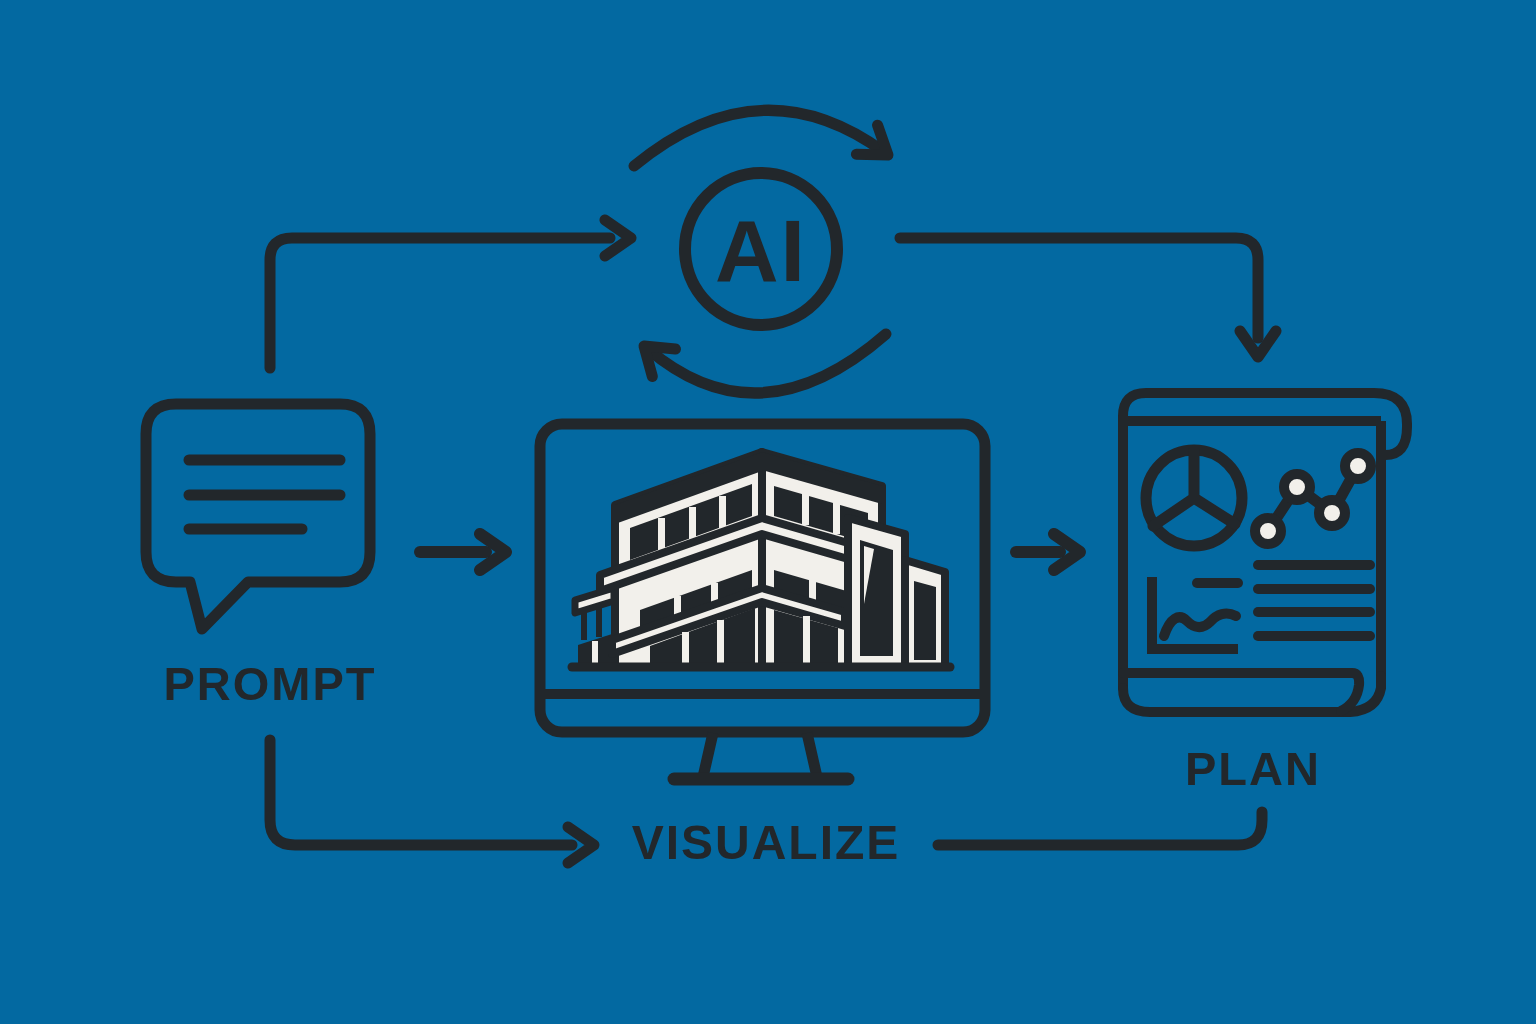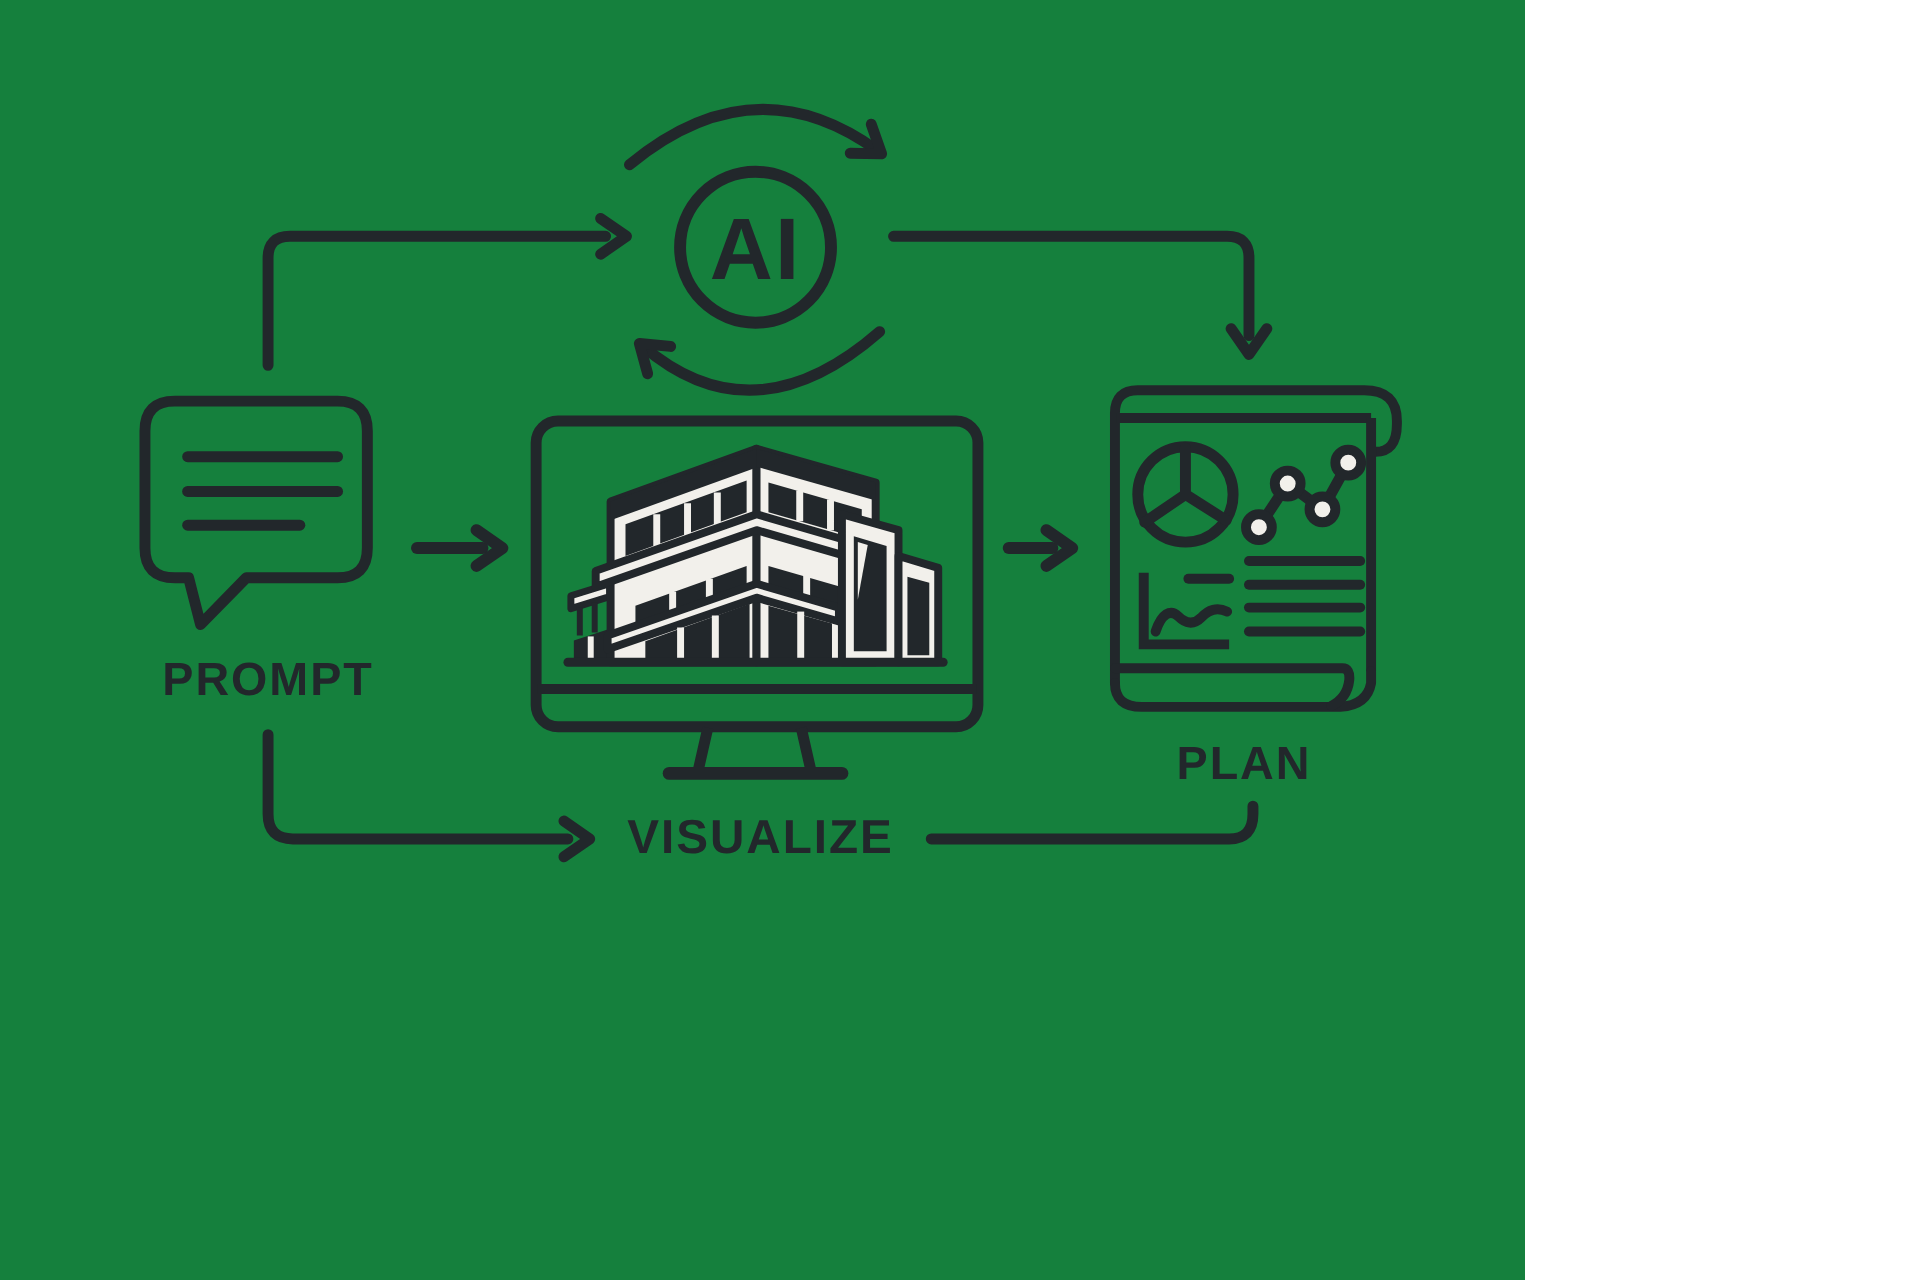--- a/index.html
+++ b/index.html
@@ -1,19 +1,19 @@
 <!DOCTYPE html>
 <html><head>
 <meta charset="utf-8">
 <style>
   html,body{margin:0;padding:0;}
   .canvas{
     position:relative;
-    width:1220px;height:1024px;
-    background:#15803d;
+    width:1536px;height:1024px;
+    background:#0369a1;
     overflow:hidden;
     font-family:"Liberation Sans",sans-serif;
   }
   svg{position:absolute;inset:0;display:block;}
   .ink-stroke{stroke:#22272b;fill:none;}
   .ink-fill{fill:#22272b;stroke:none;}
   .bg-fill{fill:#f2f0eb;}
   text.diagram-label{
     fill:#22272b;
     font-family:"Liberation Sans",sans-serif;

